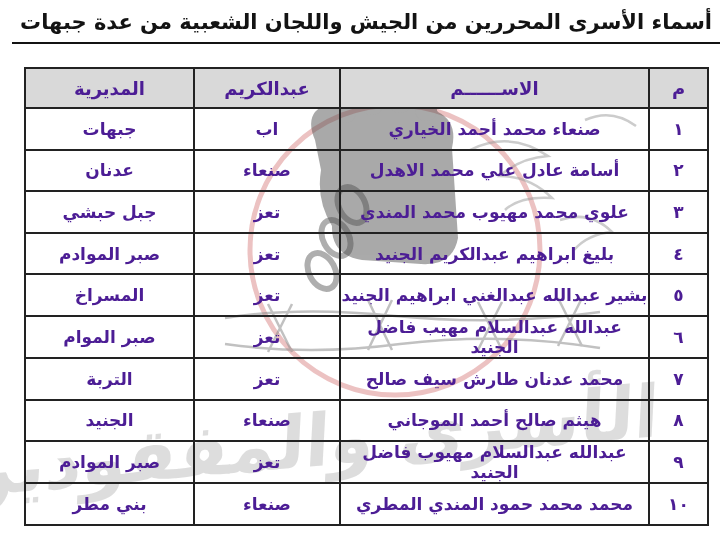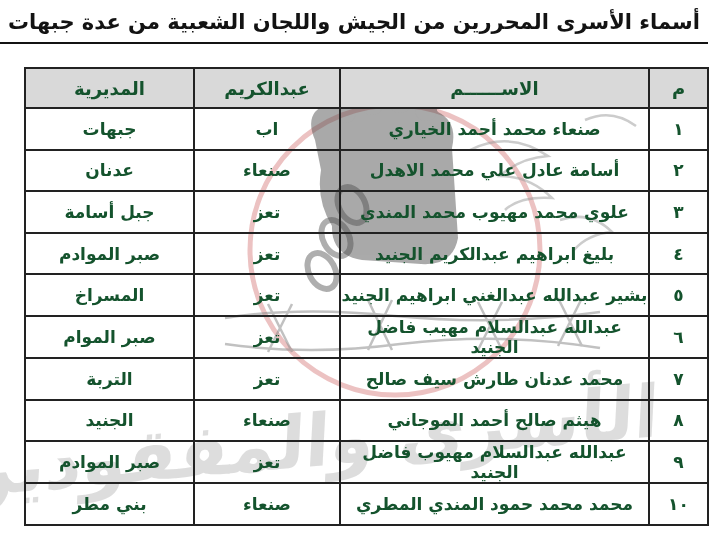--- a/index.html
+++ b/index.html
@@ -28,21 +28,21 @@
     color: #a8a8a8;
     opacity: 0.38;
     transform: rotate(-5deg) skewX(-8deg);
     white-space: nowrap;
     letter-spacing: -2px;
   }
 
   
   .title-wrap {
     position: absolute; top: 10px; left: 0; right: 0;
-    text-align: left;
+    text-align: right;
     z-index: 2;
   }
   .title {
     display: inline-block;
     font-size: 21px;
     font-weight: bold;
     color: #131313;
     border-bottom: 2.5px solid #131313;
     padding: 0 8px 8px 8px;
   }
@@ -55,21 +55,21 @@
     border-collapse: collapse;
     table-layout: fixed;
     z-index: 1;
     direction: rtl;
   }
   table.roster th, table.roster td {
     border: 2px solid #222222;
     text-align: center;
     vertical-align: middle;
     font-weight: bold;
-    color: #14532d;
+    color: #4c1d95;
     overflow: hidden;
   }
   table.roster thead tr { height: 40px; }
   table.roster tbody tr { height: 41.6px; }
   table.roster th {
     background: #d9d9d9;
     font-size: 18px;
   }
   table.roster td { background: transparent; font-size: 17px; }
   td.c-num { font-size: 16px; }
@@ -146,21 +146,21 @@
         <tr>
     <td class="c-num">٢</td>
     <td class="c-name">أسامة عادل علي محمد الاهدل</td>
     <td class="c-gov">صنعاء</td>
     <td class="c-dir">عدنان</td>
   </tr>
         <tr>
     <td class="c-num">٣</td>
     <td class="c-name">علوي محمد مهيوب محمد المندي</td>
     <td class="c-gov">تعز</td>
-    <td class="c-dir">جبل أسامة</td>
+    <td class="c-dir">جبل حبشي</td>
   </tr>
         <tr>
     <td class="c-num">٤</td>
     <td class="c-name">بليغ ابراهيم عبدالكريم الجنيد</td>
     <td class="c-gov">تعز</td>
     <td class="c-dir">صبر الموادم</td>
   </tr>
         <tr>
     <td class="c-num">٥</td>
     <td class="c-name">بشير عبدالله عبدالغني ابراهيم الجنيد</td>

